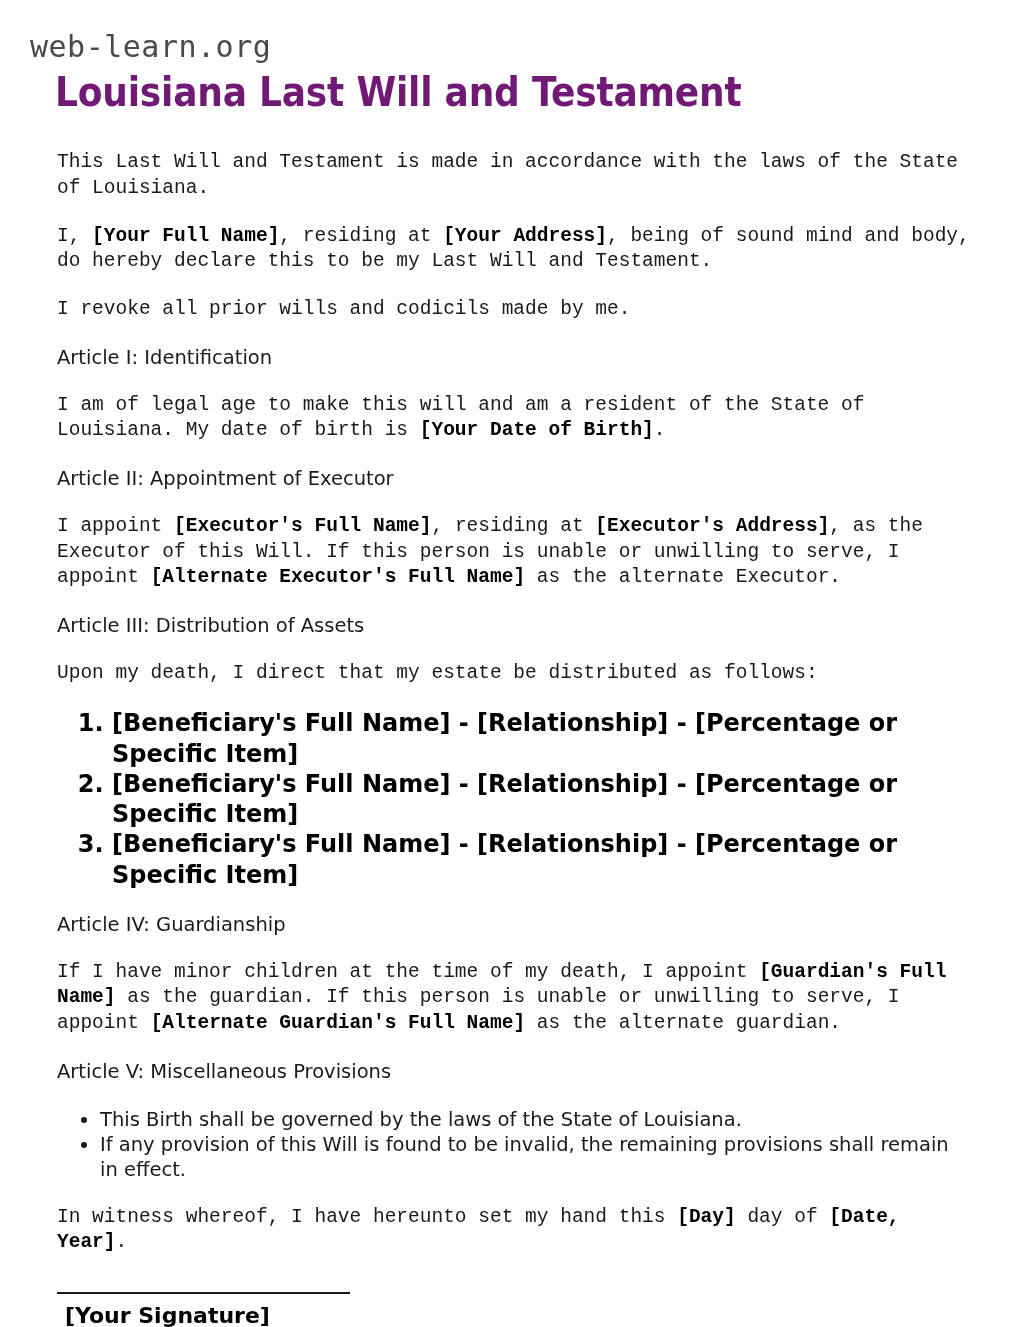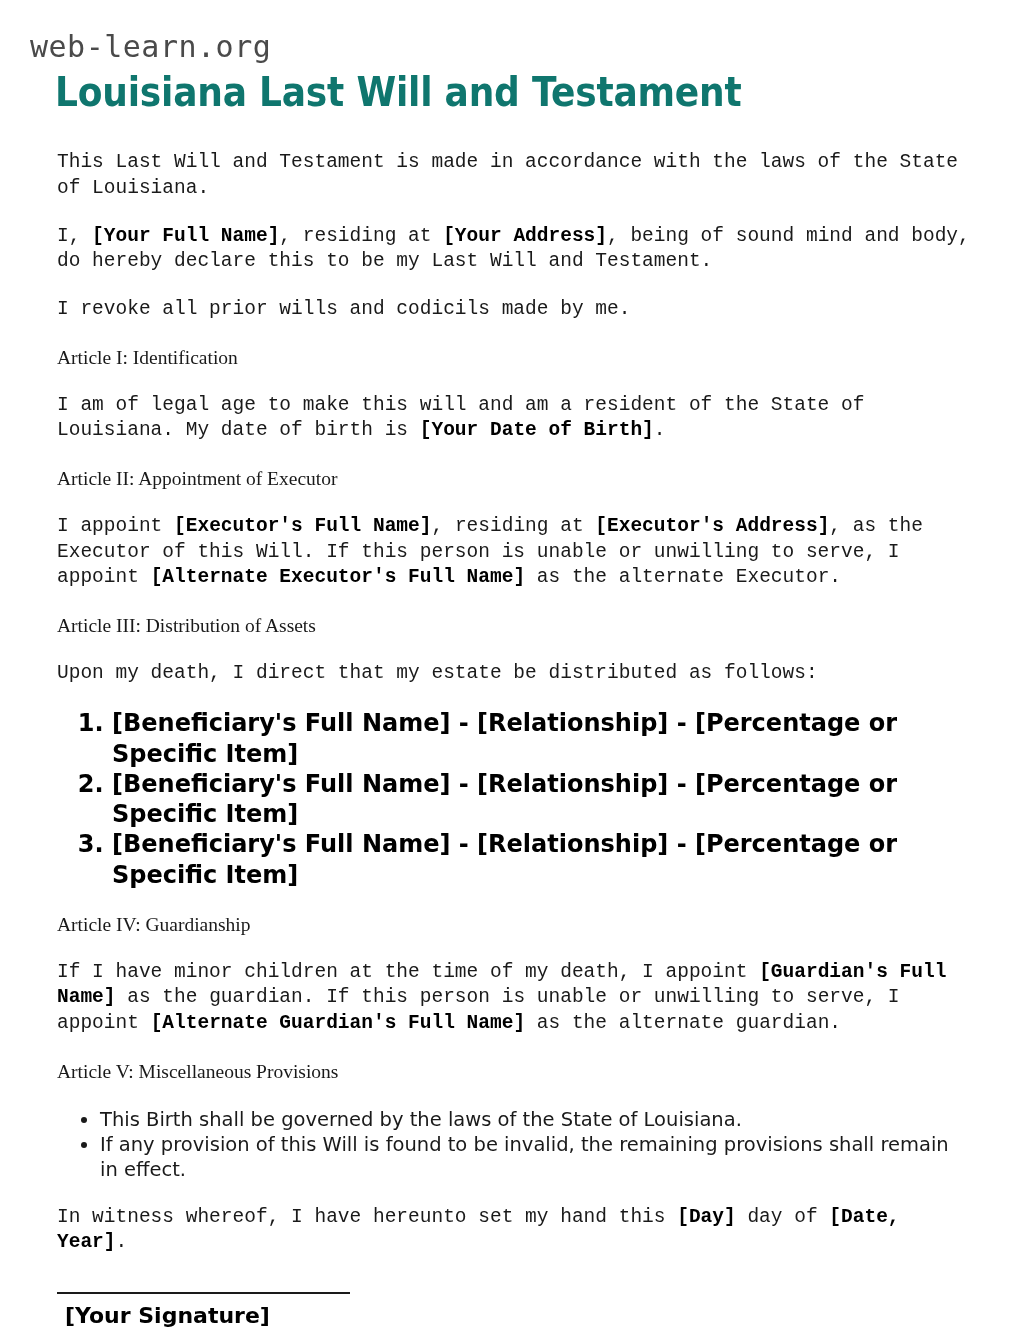--- a/index.html
+++ b/index.html
@@ -32,21 +32,21 @@
     line-height: 1.1;
     font-weight: 400;
   }
   .doc-title {
     font-family: "DejaVu Sans Condensed", "Liberation Sans Narrow", "DejaVu Sans", sans-serif;
     font-weight: 700;
     font-size: 40px;
     line-height: 1.18;
     margin: 6px 0 0 0;
     padding: 0 0 0 55px;
-    color: #0f766e;
+    color: #701a75;
     letter-spacing: -0.2px;
   }
   .body-wrap {
     padding: 0 55px 0 57px;
     width: 913px;
     box-sizing: content-box;
   }
   p.para {
     font-size: 19.5px;
     line-height: 1.32;
@@ -61,21 +61,20 @@
   p.para b, li b, .sig-label {
     font-weight: 700;
     color: #000000;
   }
   h2.article {
     font-size: 19.5px;
     font-weight: 400;
     line-height: 1.32;
     margin: 0 0 22px 0;
     color: #1a1a1a;
-    font-family: Liberation Serif, serif;
   }
   ol.beneficiaries {
     margin: 0 0 22px 0;
     padding-left: 55px;
     font-size: 24px;
     line-height: 1.26;
   }
   ol.beneficiaries li {
     font-weight: 700;
     color: #000000;

